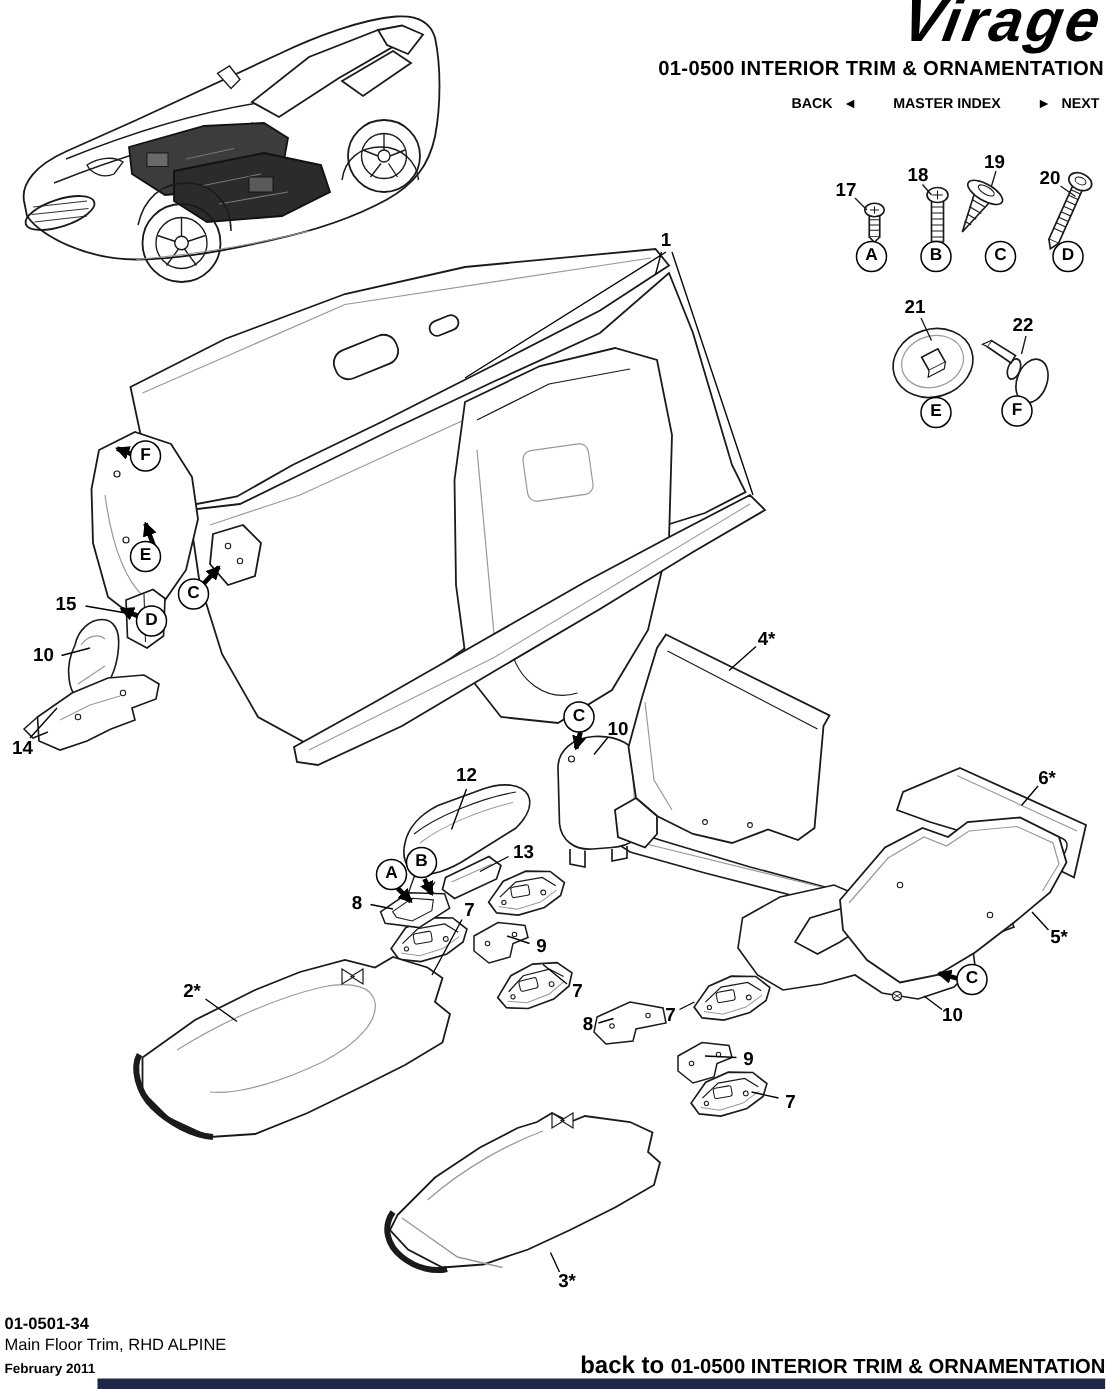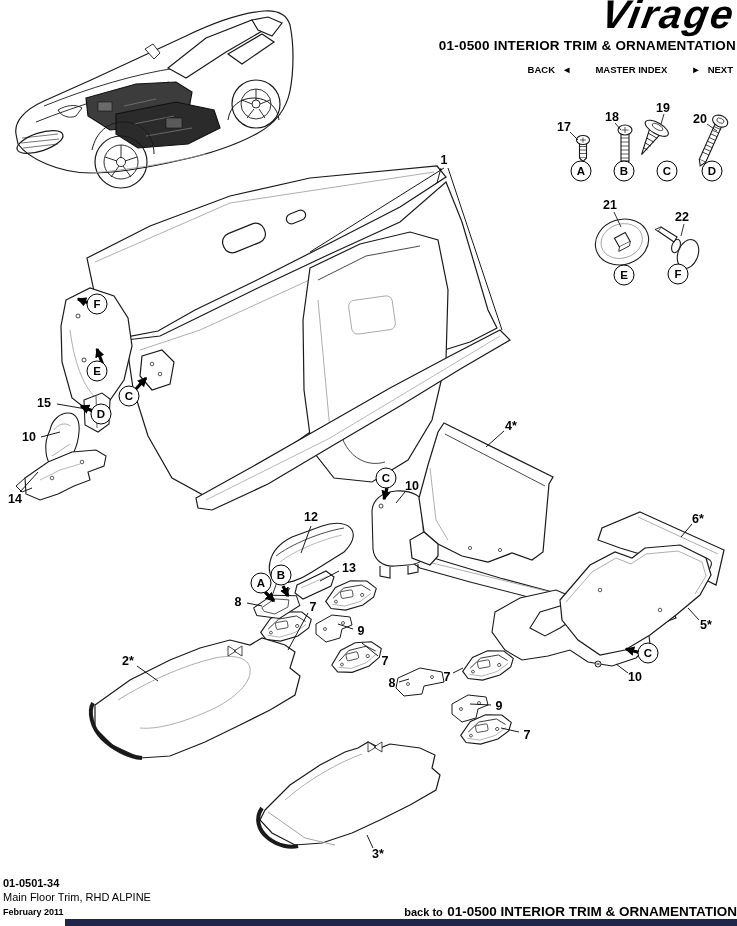--- a/index.html
+++ b/index.html
@@ -32,21 +32,21 @@
     width:19px; height:19px; border:1.6px solid #000; border-radius:50%;
     background:#fff; display:flex; align-items:center; justify-content:center;
     font-size:11.5px; font-weight:bold; line-height:1;
   }
   .footer-docnum  { position:absolute; left:3px; top:877px; font-size:11px; font-weight:bold; }
   .footer-doctitle{ position:absolute; left:3px; top:891px; font-size:11px; font-weight:normal; }
   .footer-date    { position:absolute; left:3px; top:907px; font-size:9px;  font-weight:bold; }
   .footer-back {
     position:absolute; right:0px; top:902px; font-weight:bold; white-space:nowrap;
   }
-  .footer-back .pre { font-size:11px; }
+  .footer-back .pre { font-size:16px; }
   .footer-back .tgt { font-size:13.5px; }
   .footer-bar {
     position:absolute; left:65px; top:919px; width:672px; height:7px;
     background:#20254a;
   }
 </style>
 </head>
 <body>
 
 <div class="canvas">

